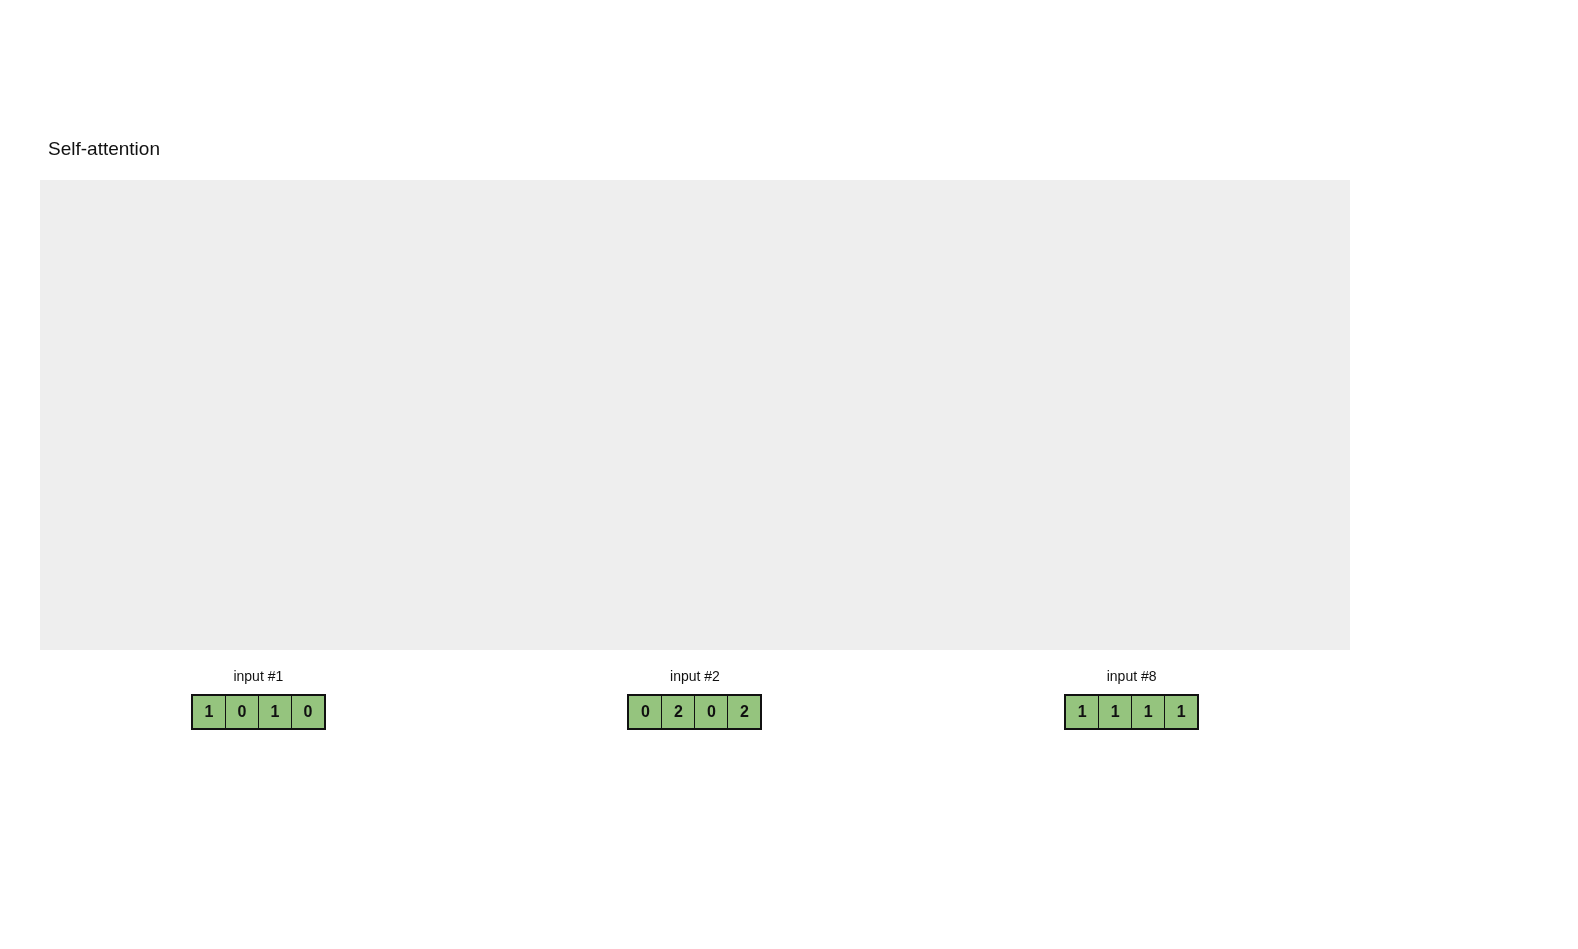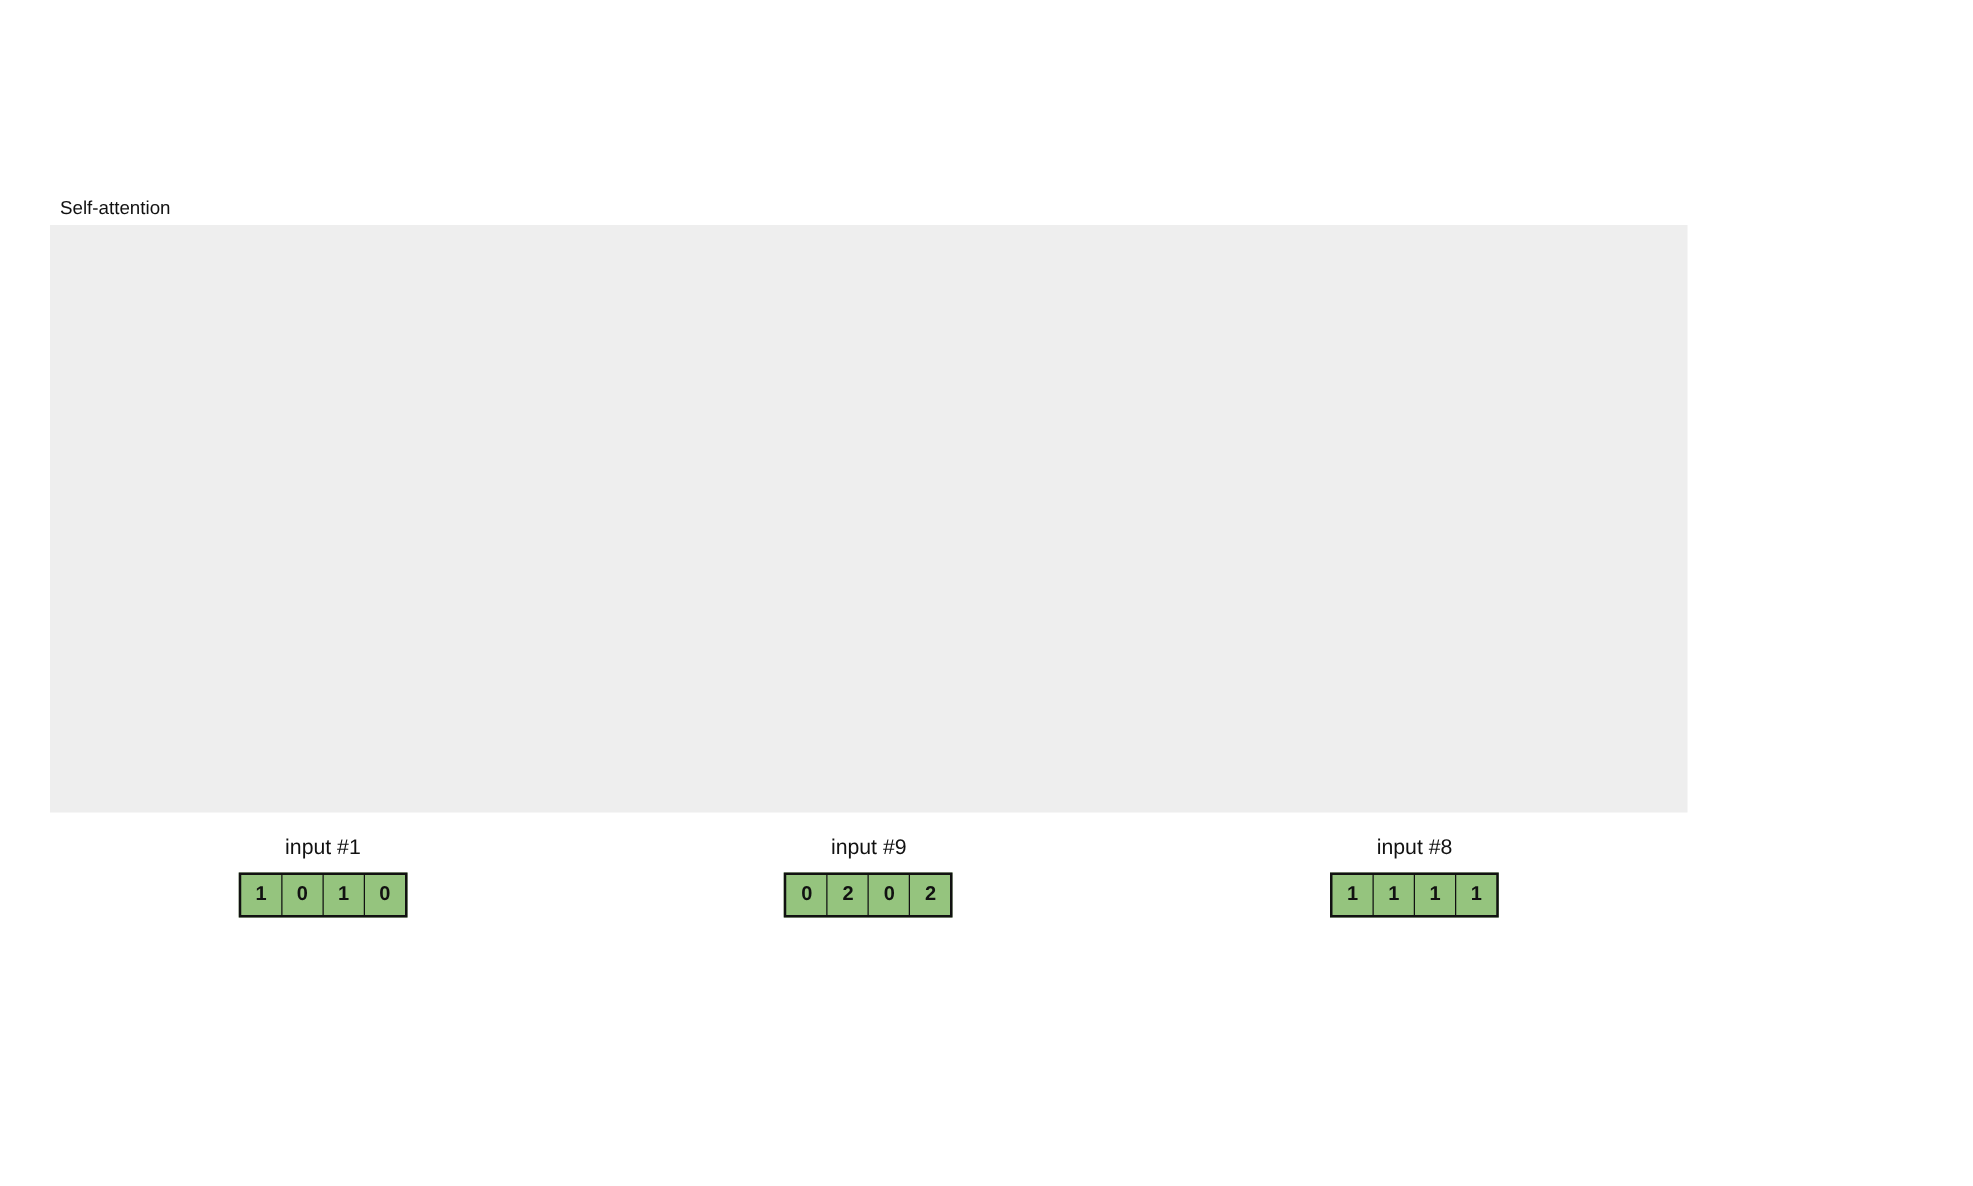--- a/index.html
+++ b/index.html
@@ -9,22 +9,21 @@
     height: 949px;
     background: #ffffff;
     font-family: Arial, Helvetica, sans-serif;
     color: #111;
     overflow: hidden;
   }
   .title {
     position: absolute;
     left: 48px;
     top: 138px;
-    font-size: 15px;
-    margin-top: 20px;
+    font-size: 19px;
   }
   .gray-area {
     position: absolute;
     left: 40px;
     top: 180px;
     width: 1310px;
     height: 470px;
     background: #eeeeee;
   }
   .inputs-row {
@@ -35,21 +34,21 @@
     display: flex;
     justify-content: space-around;
   }
   .input-block {
     display: flex;
     flex-direction: column;
     align-items: center;
     gap: 10px;
   }
   .input-label {
-    font-size: 17px;
+    font-size: 14px;
     color: #111;
   }
   .vec {
     display: flex;
     border: 2px solid #111;
     background: #95c47e;
   }
   .cell {
     width: 32px;
     height: 32px;
@@ -77,21 +76,21 @@
     <div class="input-label">input #1</div>
     <div class="vec">
       <div class="cell">1</div>
       <div class="cell">0</div>
       <div class="cell">1</div>
       <div class="cell">0</div>
     </div>
   </div>
 
   <div class="input-block">
-    <div class="input-label">input #9</div>
+    <div class="input-label">input #2</div>
     <div class="vec">
       <div class="cell">0</div>
       <div class="cell">2</div>
       <div class="cell">0</div>
       <div class="cell">2</div>
     </div>
   </div>
 
   <div class="input-block">
     <div class="input-label">input #8</div>

